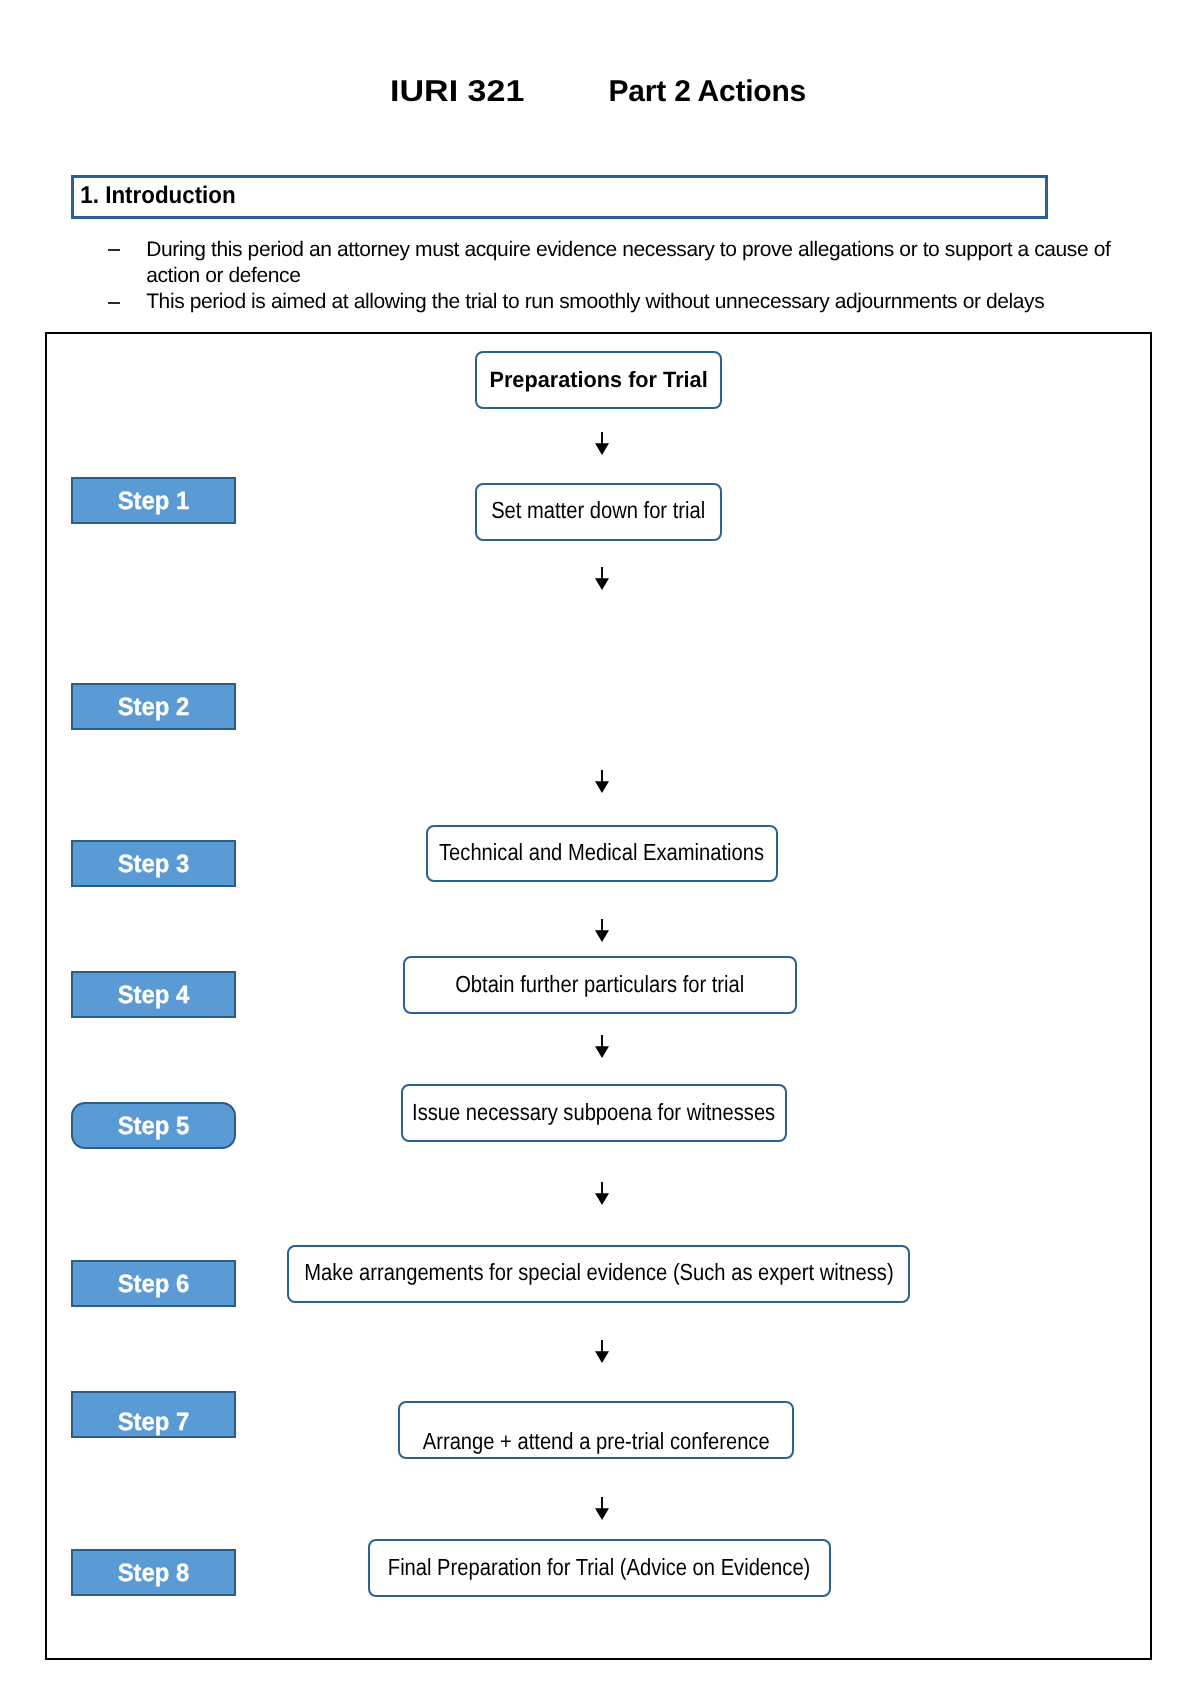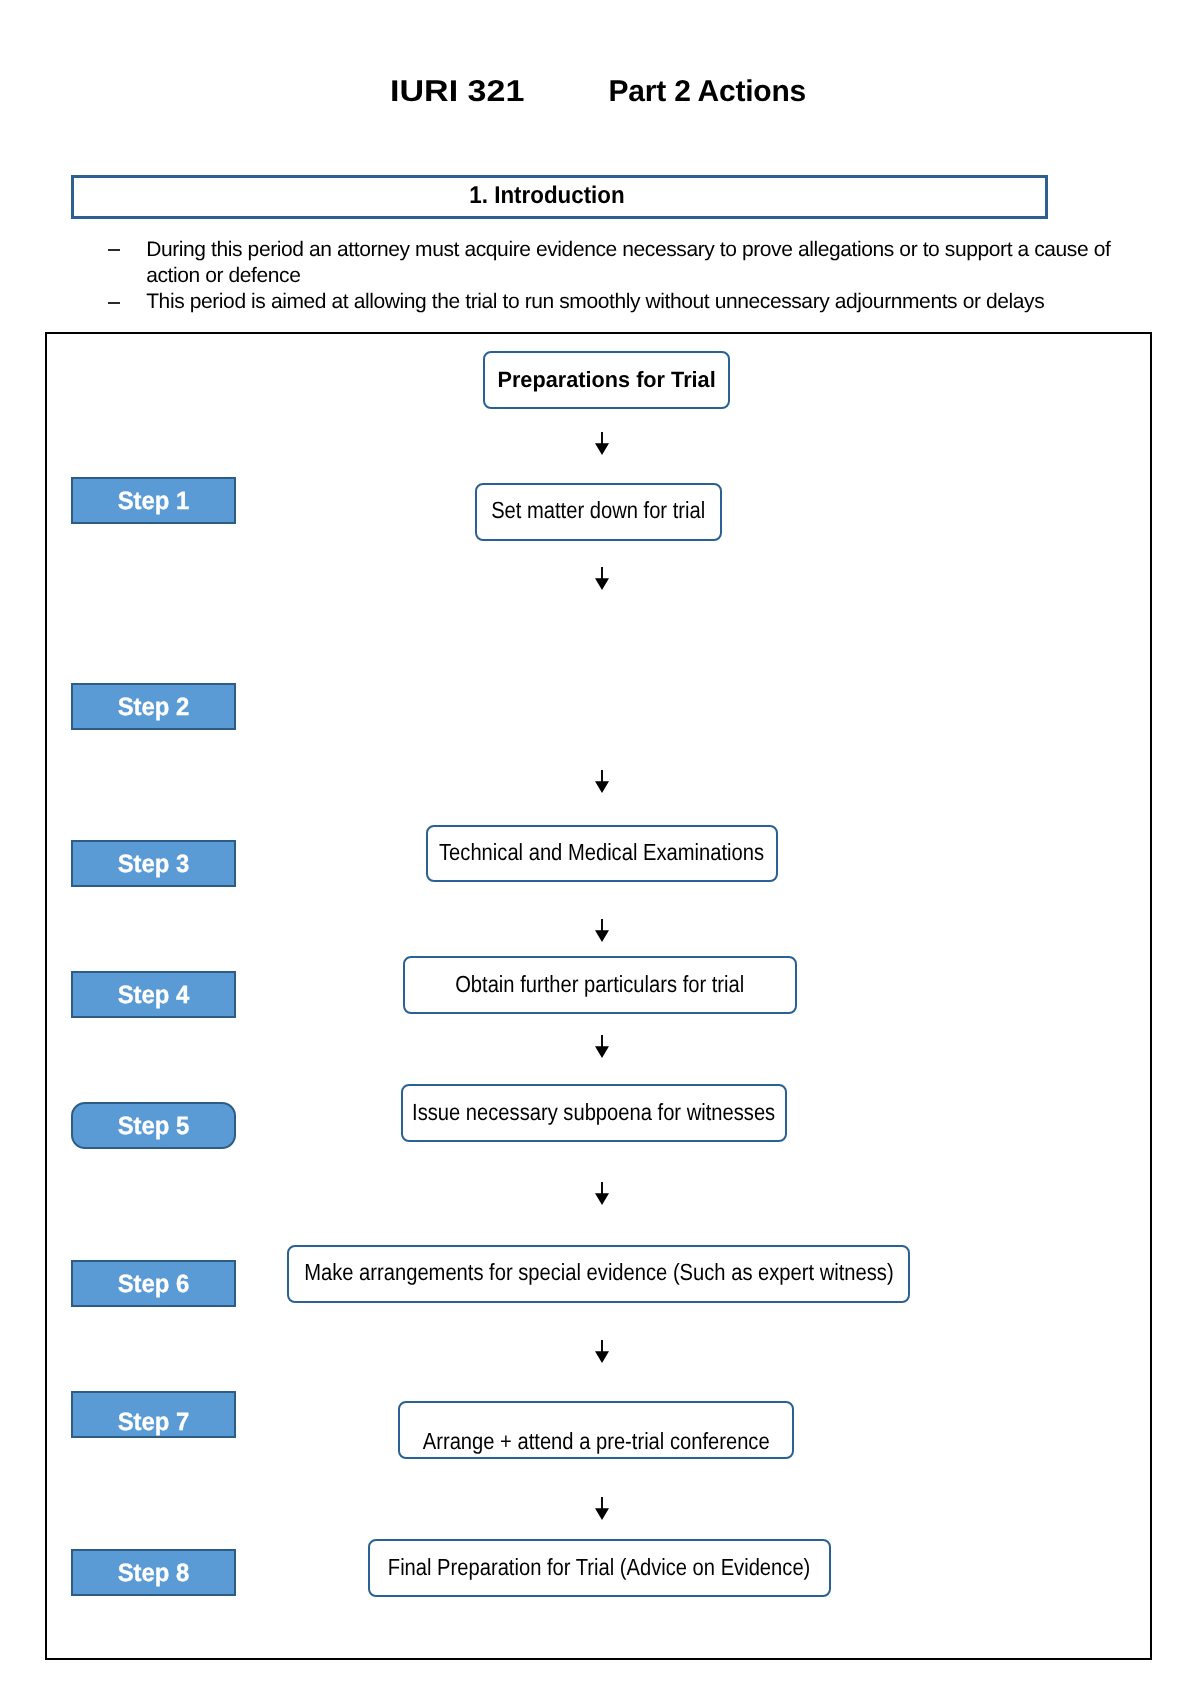--- a/index.html
+++ b/index.html
@@ -16,21 +16,21 @@
   
   .doc-title { position:absolute; font-weight:bold; font-size:30px; white-space:nowrap; color:#000; }
   #t-code   { left:389.5px; top:74.6px; transform:scaleX(1.135); transform-origin:left center; }
   #t-part   { left:608.6px; top:74.6px; letter-spacing:-0.23px;text-align:right; }
   #t-sect   { left:606.0px; top:112.2px; letter-spacing:0.06px; }
 
   
   .intro-band {
     position:absolute; left:71px; top:175px; width:977px; height:43.5px;
     border:3px solid #2D6091; box-sizing:border-box;
-    display:flex; align-items:center; justify-content:center; padding-right:25.5px;
+    display:flex; align-items:center; justify-content:flex-start; padding-right:25.5px;
   }
   .intro-band span { font-weight:bold; font-size:24.2px; display:inline-block; transform:scaleX(0.925); position:relative; top:-0.6px; }
 
   
   .bullets { position:absolute; left:71px; top:237px; width:1080px; }
   .bullet-row { position:relative; font-size:21px; letter-spacing:-0.4px; line-height:26.2px; padding-left:75.2px; }
   .bullet-row .dash {
     position:absolute; left:37px; top:0; width:12px; height:100%;
   }
   .bullet-row .dash::before{
@@ -54,21 +54,21 @@
   }
 
   
   .node {
     position:absolute; box-sizing:border-box;
     border:2.45px solid #2A6193; border-radius:8px; background:#fff;
     display:flex; align-items:center; justify-content:center; padding-bottom:2px;
     font-size:23.4px; color:#000;
   }
   .node > span { display:inline-block; white-space:nowrap; transform:scaleX(0.862); }
-  .node.bold { font-weight:bold; font-size:22.2px; letter-spacing:0; text-indent:0; padding-bottom:0; padding-top:1px;margin-left:8px; }
+  .node.bold { font-weight:bold; font-size:22.2px; letter-spacing:0; text-indent:0; padding-bottom:0; padding-top:1px; }
   .node.bold > span { display:inline-block; transform:scaleX(0.978); position:relative; top:-0.5px; }
   
   .node.left { display:block; }
 
   .disc-title { position:absolute; left:21.8px; top:6.0px; font-size:23.4px; letter-spacing:0; line-height:1; transform-origin:left center; transform:scaleX(0.862); white-space:nowrap; }
   .disc-item  { position:absolute; left:82.5px; top:58.0px; font-size:23.4px; letter-spacing:0; line-height:1; transform-origin:left center; transform:scaleX(0.862); white-space:nowrap; }
   .disc-bullet{ position:absolute; left:49.5px; top:69.4px; width:10px; height:10.4px; background:#000; }
 
   
   .arrow { position:absolute; width:14px; height:23px; }

